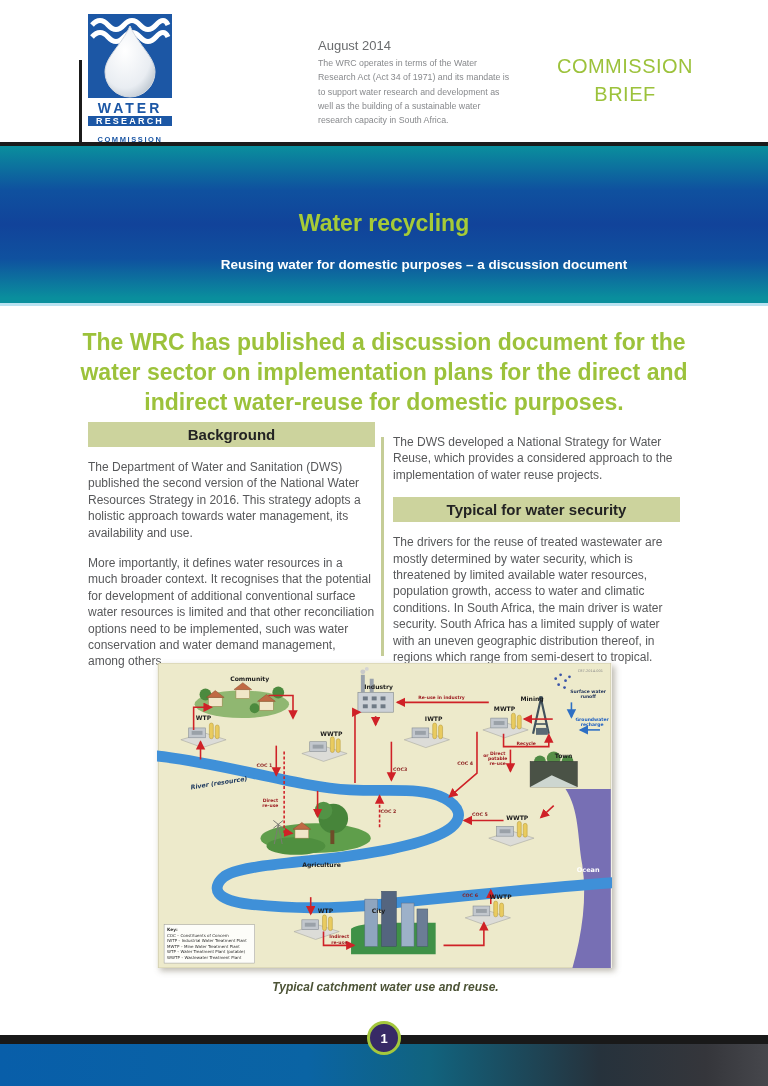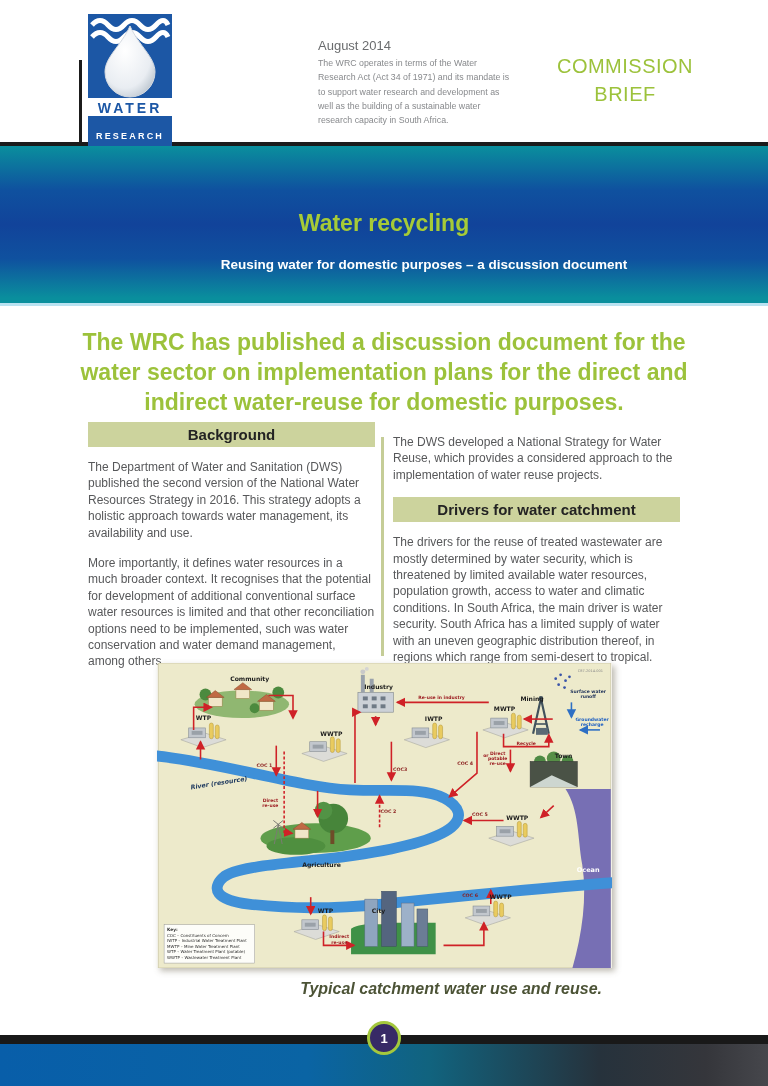--- a/index.html
+++ b/index.html
@@ -6,21 +6,21 @@
   #page{position:relative;width:768px;height:1086px;background:#ffffff;overflow:hidden;
         font-family:"Liberation Sans",sans-serif;color:#57585a;}
 
   
   .left-rule{position:absolute;left:79px;top:60px;width:3px;height:84px;background:#1b1b1b;}
   .top-rule{position:absolute;left:0;top:142px;width:768px;height:4px;background:#1b1b1b;}
 
   .logo{position:absolute;left:88px;top:14px;width:84px;}
   .logo-box{width:84px;height:84px;background:#1c57a5;position:relative;}
   .logo-word1{margin-top:2px;color:#1c57a5;font-weight:bold;font-size:14px;letter-spacing:3px;text-align:center;}
-  .logo-word2{background:#1c57a5;color:#ffffff;font-weight:bold;font-size:9px;letter-spacing:2.2px;text-align:center;padding:15px 0;}
+  .logo-word2{background:#1c57a5;color:#ffffff;font-weight:bold;font-size:9px;letter-spacing:2.2px;text-align:center;padding:0 0;}
   .logo-word3{color:#1c57a5;font-weight:bold;font-size:7.5px;letter-spacing:1.6px;text-align:center;margin-top:9px;}
 
   .date-line{position:absolute;left:318px;top:38px;font-size:13px;color:#6a6c6e;}
   .mandate{position:absolute;left:318px;top:56px;width:196px;font-size:8.8px;line-height:1.62;color:#87898c;}
 
   .brief{position:absolute;left:545px;top:52px;width:160px;text-align:center;
          color:#9cc23b;font-size:20px;line-height:1.4;letter-spacing:.5px;}
 
   
   .banner{position:absolute;left:0;top:146px;width:768px;height:157px;
@@ -53,22 +53,22 @@
   .dg .flow{font-size:4.6px;font-weight:bold;fill:#9c1b20;}
   .dg .coc{font-size:4.8px;font-weight:bold;fill:#8a1d1d;}
   .dg .navy{fill:#23365c;}
   .dg .water{fill:#1d5fc2;}
   .dg .river{font-size:6.4px;font-style:italic;font-weight:bold;fill:#1f3a5f;}
   .dg .ocean{font-size:6.6px;font-weight:bold;fill:#ffffff;}
   .dg .keytitle{font-size:4.4px;font-weight:bold;fill:#2e2e2e;text-anchor:start;}
   .dg .keytxt{font-size:4.1px;fill:#2e2e2e;text-anchor:start;}
   .dg .ref{font-size:3.6px;fill:#8a8a8a;text-anchor:end;}
 
-  .caption{position:absolute;left:147px;top:980px;width:455px;text-align:right;
-           font-style:italic;font-weight:bold;font-size:16px;color:#4c5336;}
+  .caption{position:absolute;left:158px;top:980px;width:455px;text-align:center;
+           font-style:italic;font-weight:bold;font-size:12px;color:#4c5336;}
 
   
   .footer-rule{position:absolute;left:0;top:1035px;width:768px;height:9px;background:#191919;}
   .footer-bar{position:absolute;left:0;top:1044px;width:768px;height:42px;
               background:linear-gradient(90deg,#085ea9 0%,#0a64a4 40%,#11637e 56%,#26323c 78%,#35363b 92%,#46474c 100%);}
   .page-badge{position:absolute;left:367px;top:1021px;width:34px;height:34px;border-radius:50%;
               background:#372a66;border:3.5px solid #a4c83d;box-sizing:border-box;
               display:flex;align-items:center;justify-content:center;
               color:#ffffff;font-weight:bold;font-size:13px;z-index:5;}
 </style>
@@ -116,21 +116,21 @@
   <div class="headline">The WRC has published a discussion document for the water sector on implementation plans for the direct and indirect water-reuse for domestic purposes.</div>
 
   <div class="col col-left">
     <div class="sec-bar">Background</div>
     <p>The Department of Water and Sanitation (DWS) published the second version of the National Water Resources Strategy in 2016. This strategy adopts a holistic approach towards water management, its availability and use.</p>
     <p>More importantly, it defines water resources in a much broader context. It recognises that the potential for development of additional conventional surface water resources is limited and that other reconciliation options need to be implemented, such was water conservation and water demand management, among others.</p>
   </div>
   <div class="col-divider"></div>
   <div class="col col-right">
     <p>The DWS developed a National Strategy for Water Reuse, which provides a considered approach to the implementation of water reuse projects.</p>
-    <div class="sec-bar">Drivers for water catchment</div>
+    <div class="sec-bar">Typical for water security</div>
     <p>The drivers for the reuse of treated wastewater are mostly determined by water security, which is threatened by limited available water resources, population growth, access to water and climatic conditions. In South Africa, the main driver is water security. South Africa has a limited supply of water with an uneven geographic distribution thereof, in regions which range from semi-desert to tropical.</p>
   </div>
 
   <div class="figure">
     <svg class="dg" viewBox="0 0 460 310">
       <defs>
         <marker id="ar" markerWidth="7" markerHeight="7" refX="5" refY="3" orient="auto">
           <path d="M0,0 L6,3 L0,6 Z" fill="#cf2127"></path>
         </marker>
         <marker id="ab" markerWidth="7" markerHeight="7" refX="5" refY="3" orient="auto">

